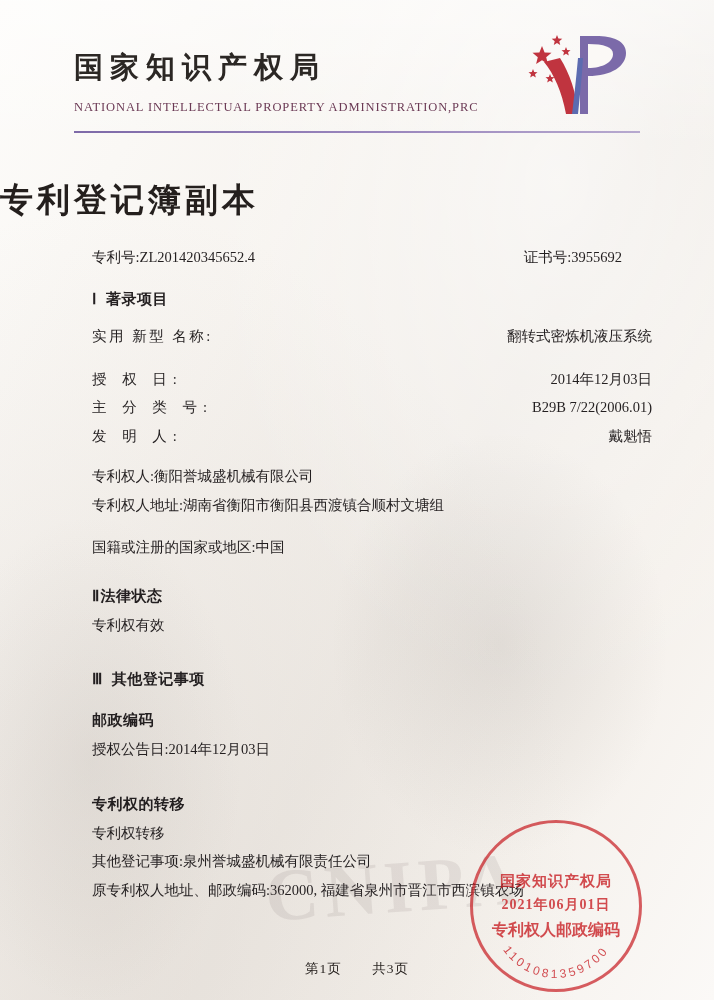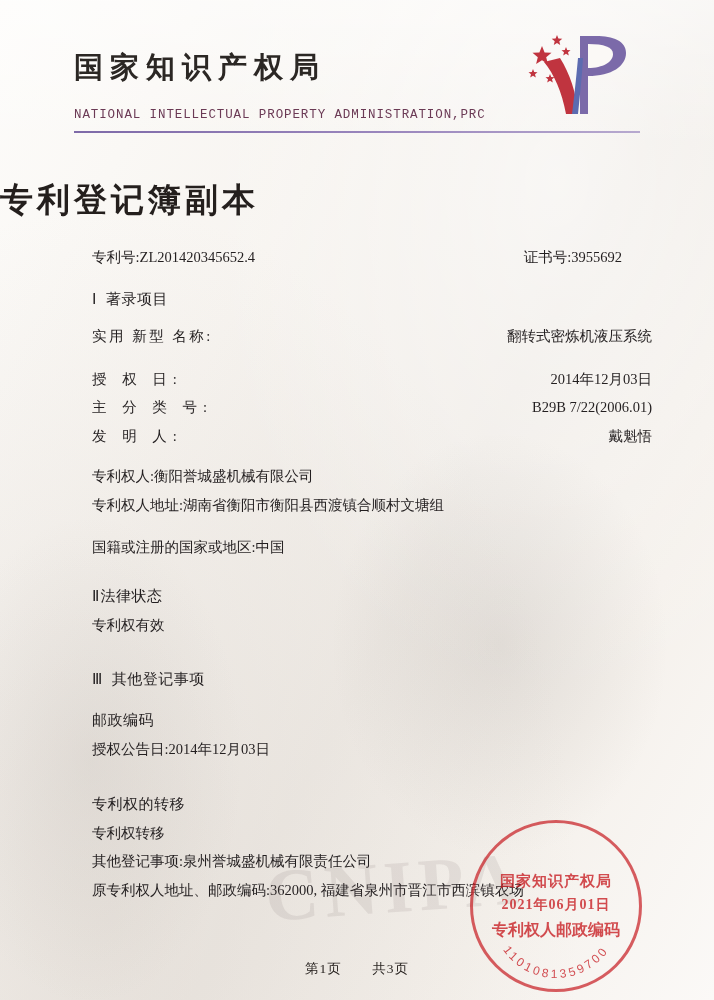--- a/index.html
+++ b/index.html
@@ -56,26 +56,25 @@
     font-family: "Liberation Serif", serif;
     font-weight: bold;
     font-size: 29px;
     letter-spacing: 7px;
     color: #2b2724;
   }
   .org-en {
     position: absolute;
     left: 74px;
     top: 100px;
-    font-family: Liberation Mono, monospace;
+    font-family: Liberation Serif, serif;
     font-size: 12.5px;
     letter-spacing: 0.9px;
     color: #6b3a55;
     white-space: nowrap;
-    margin-top: 8px;
   }
   .logo {
     position: absolute;
     left: 520px;
     top: 28px;
     width: 120px;
     height: 90px;
   }
   .header-rule {
     position: absolute;
@@ -123,21 +122,21 @@
   
   .body {
     position: absolute;
     left: 92px;
     top: 292px;
     width: 560px;
     font-size: 14.5px;
     line-height: 1;
   }
   .sec-head {
-    font-weight: normal;
+    font-weight: bold;
     font-size: 15px;
     letter-spacing: 0.5px;
   }
   .sec-head .numeral {
     font-family: "Liberation Serif", serif;
     letter-spacing: 1px;
   }
   .row {
     display: flex;
     align-items: baseline;

